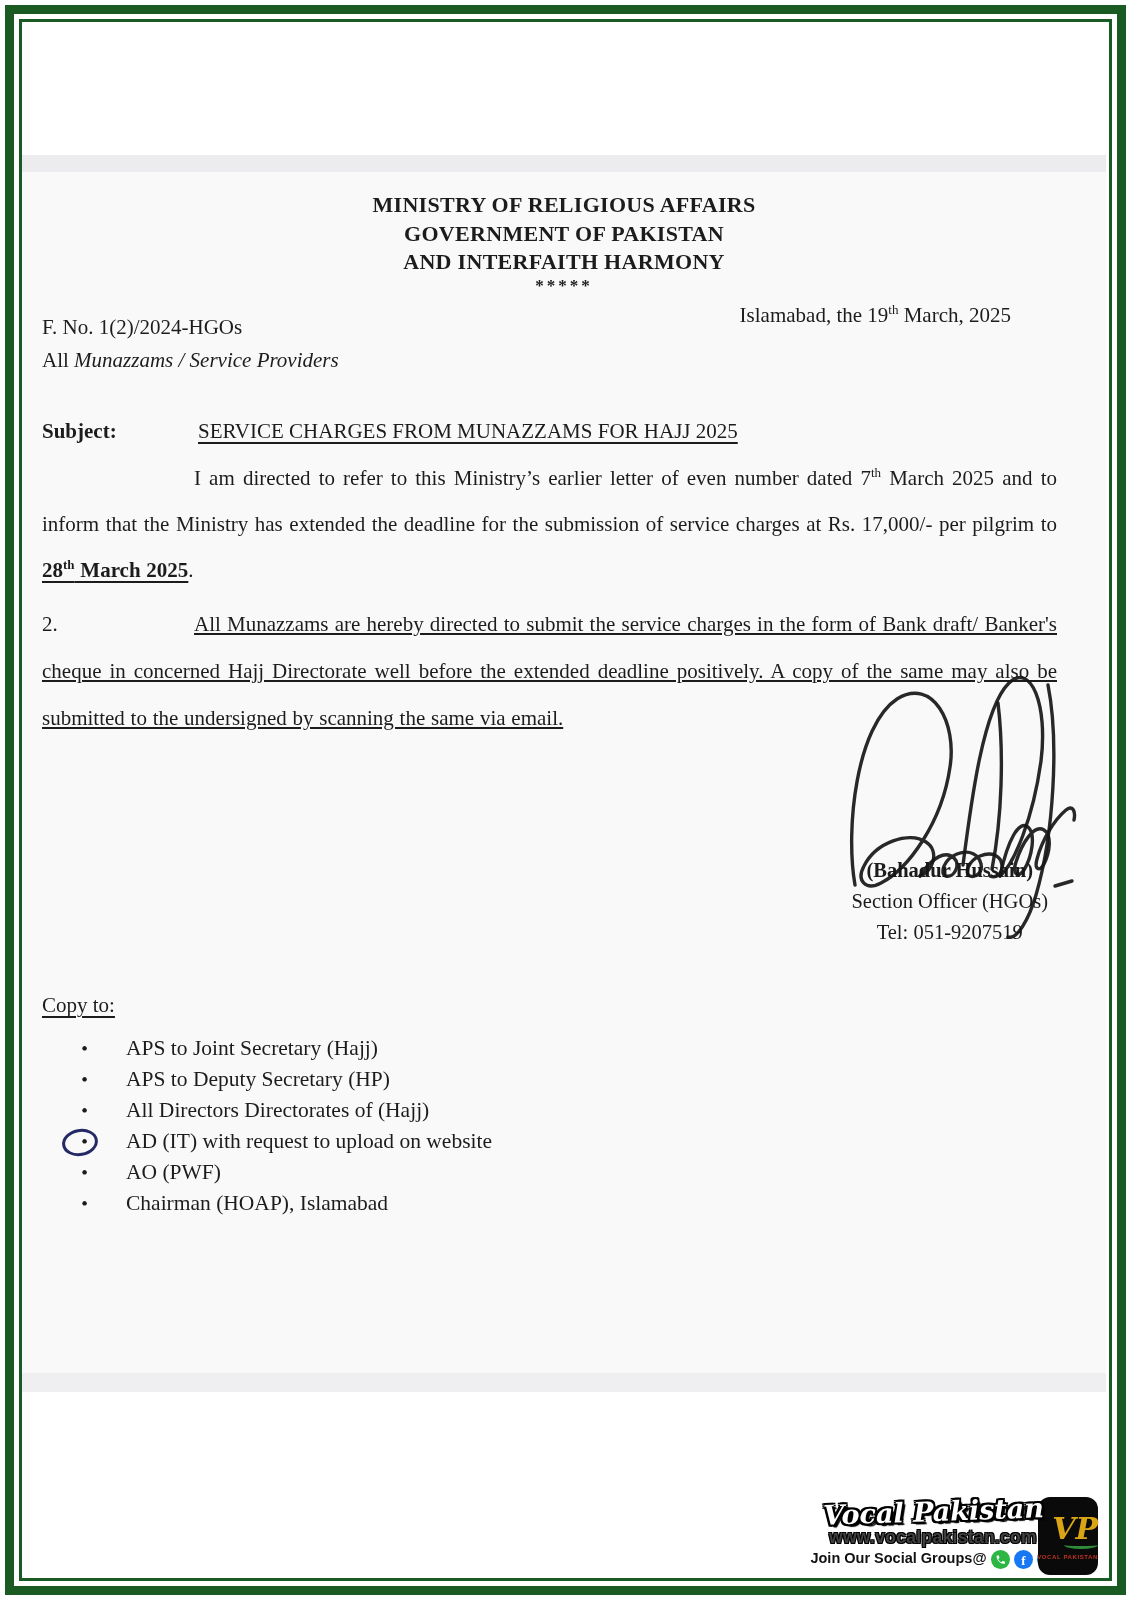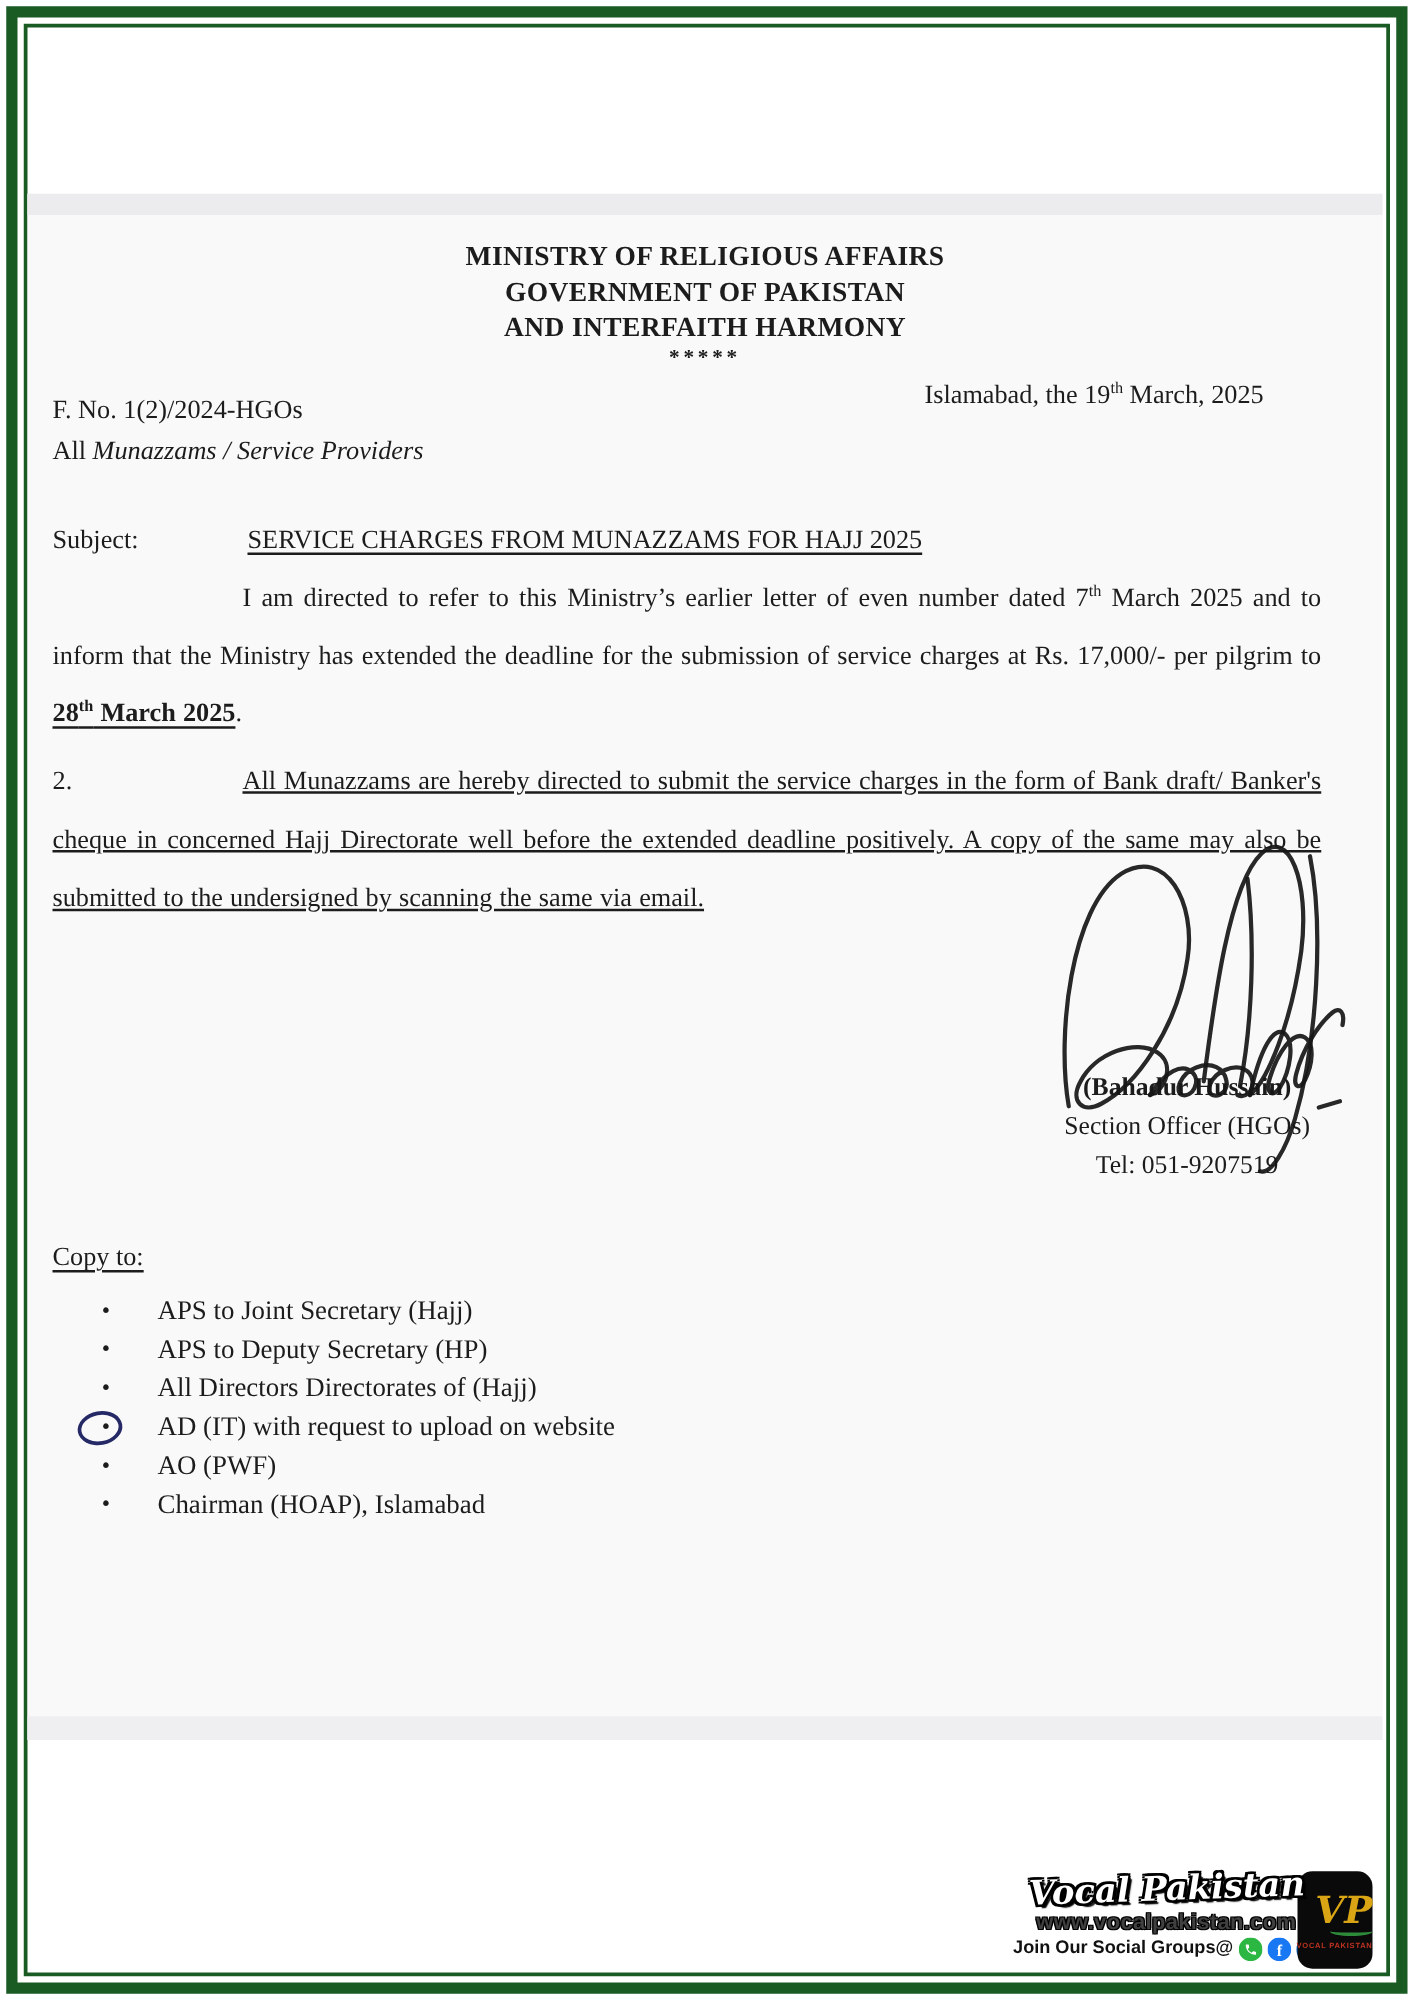--- a/index.html
+++ b/index.html
@@ -28,21 +28,21 @@
   .refrow { left:0; top:148px; width:100%; height:30px; font-size:21px; }
   .fileno { position:absolute; left:20px; top:0;margin-top:12px; }
   .dateline { position:absolute; right:95px; top:0;text-align:right; }
   sup.ord { font-size:0.62em; vertical-align:super; line-height:0; }
 
   .addressee { left:20px; top:193px; font-size:21px; }
   .addressee .ital { font-style:italic; }
 
   
   .subjrow { left:0; top:264px; width:100%; font-size:21px; }
-  .subjlabel { position:absolute; left:20px; top:0; }
+  .subjlabel { position:absolute; left:20px; top:0;font-weight:bold; }
   .subjtext { position:absolute; left:176px; top:0; font-weight:normal;
               text-decoration:underline; text-decoration-thickness:2px; text-underline-offset:4px; }
 
   
   .para { left:20px; width:1015px; font-size:21px; line-height:46px;
           text-align:justify; word-spacing:0.5px; }
   .para1 { top:300px; text-indent:152px; }
   .para2 { top:446px; line-height:47px;text-decoration:underline; }
   .p2num { display:inline-block; width:152px; text-indent:0; }
   .bold-underline { font-weight:bold; text-decoration:underline;

